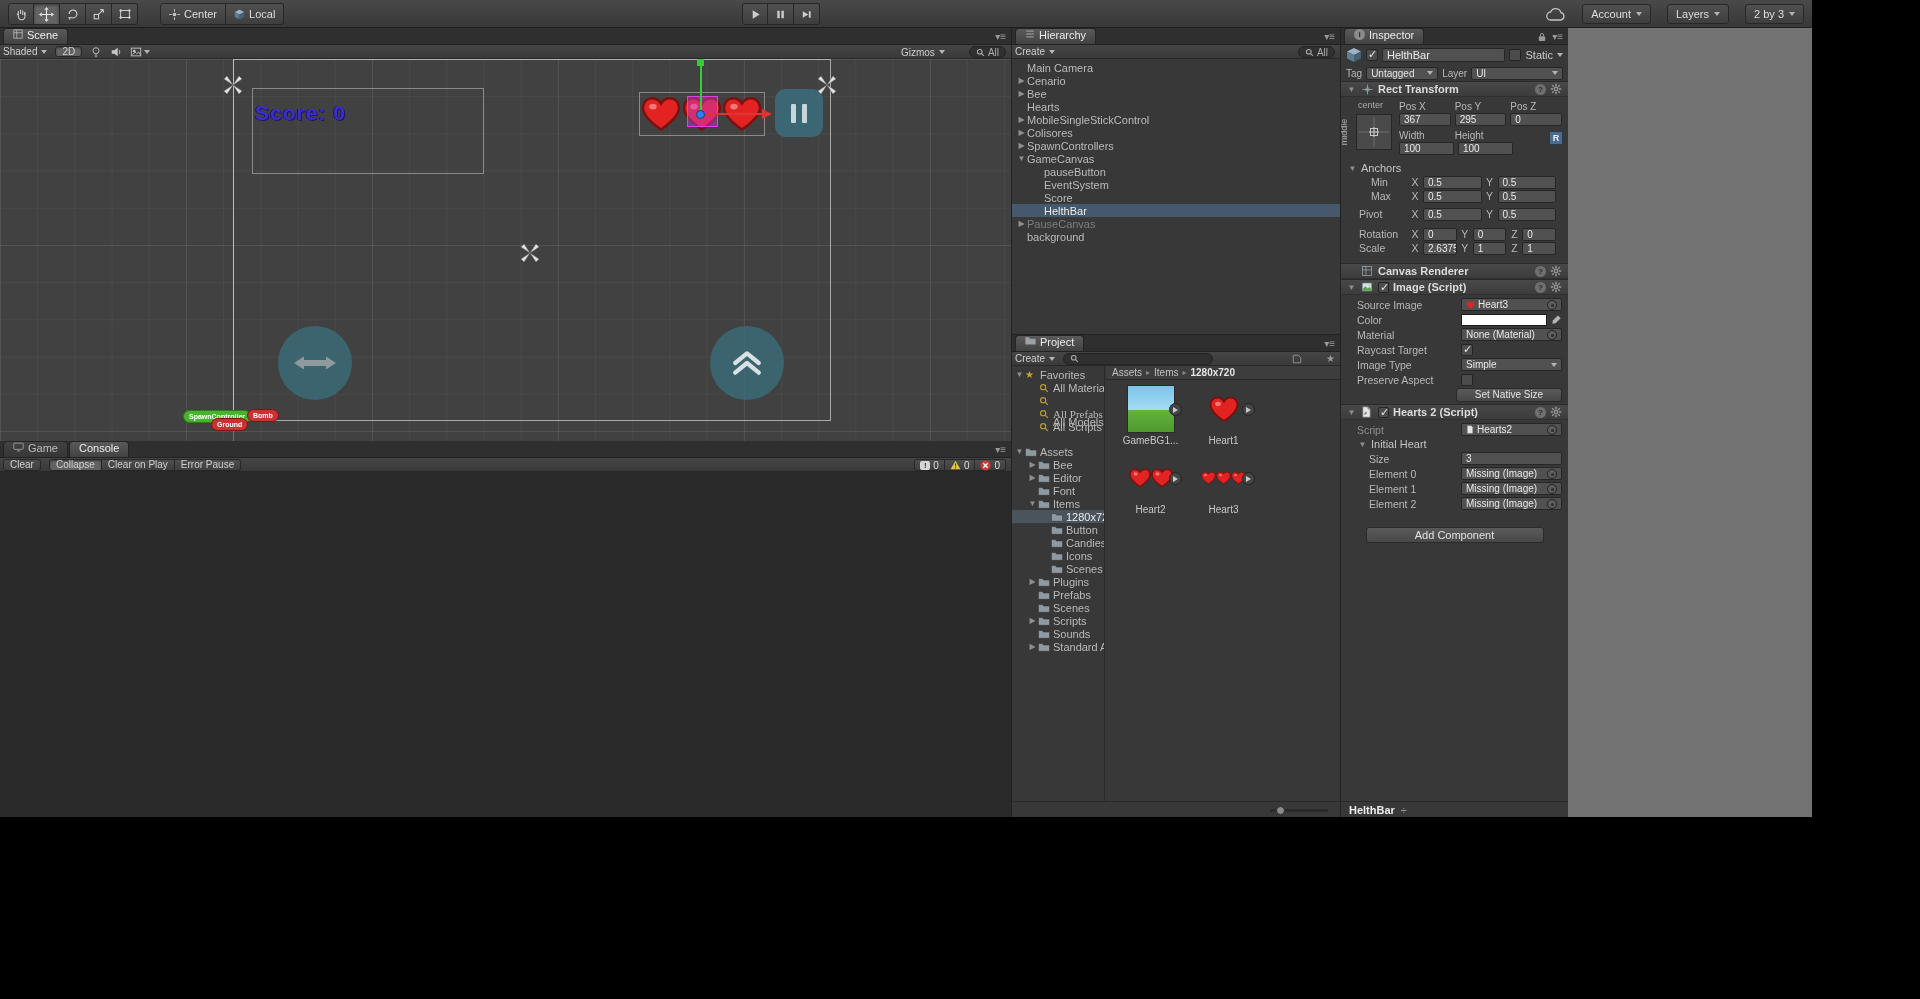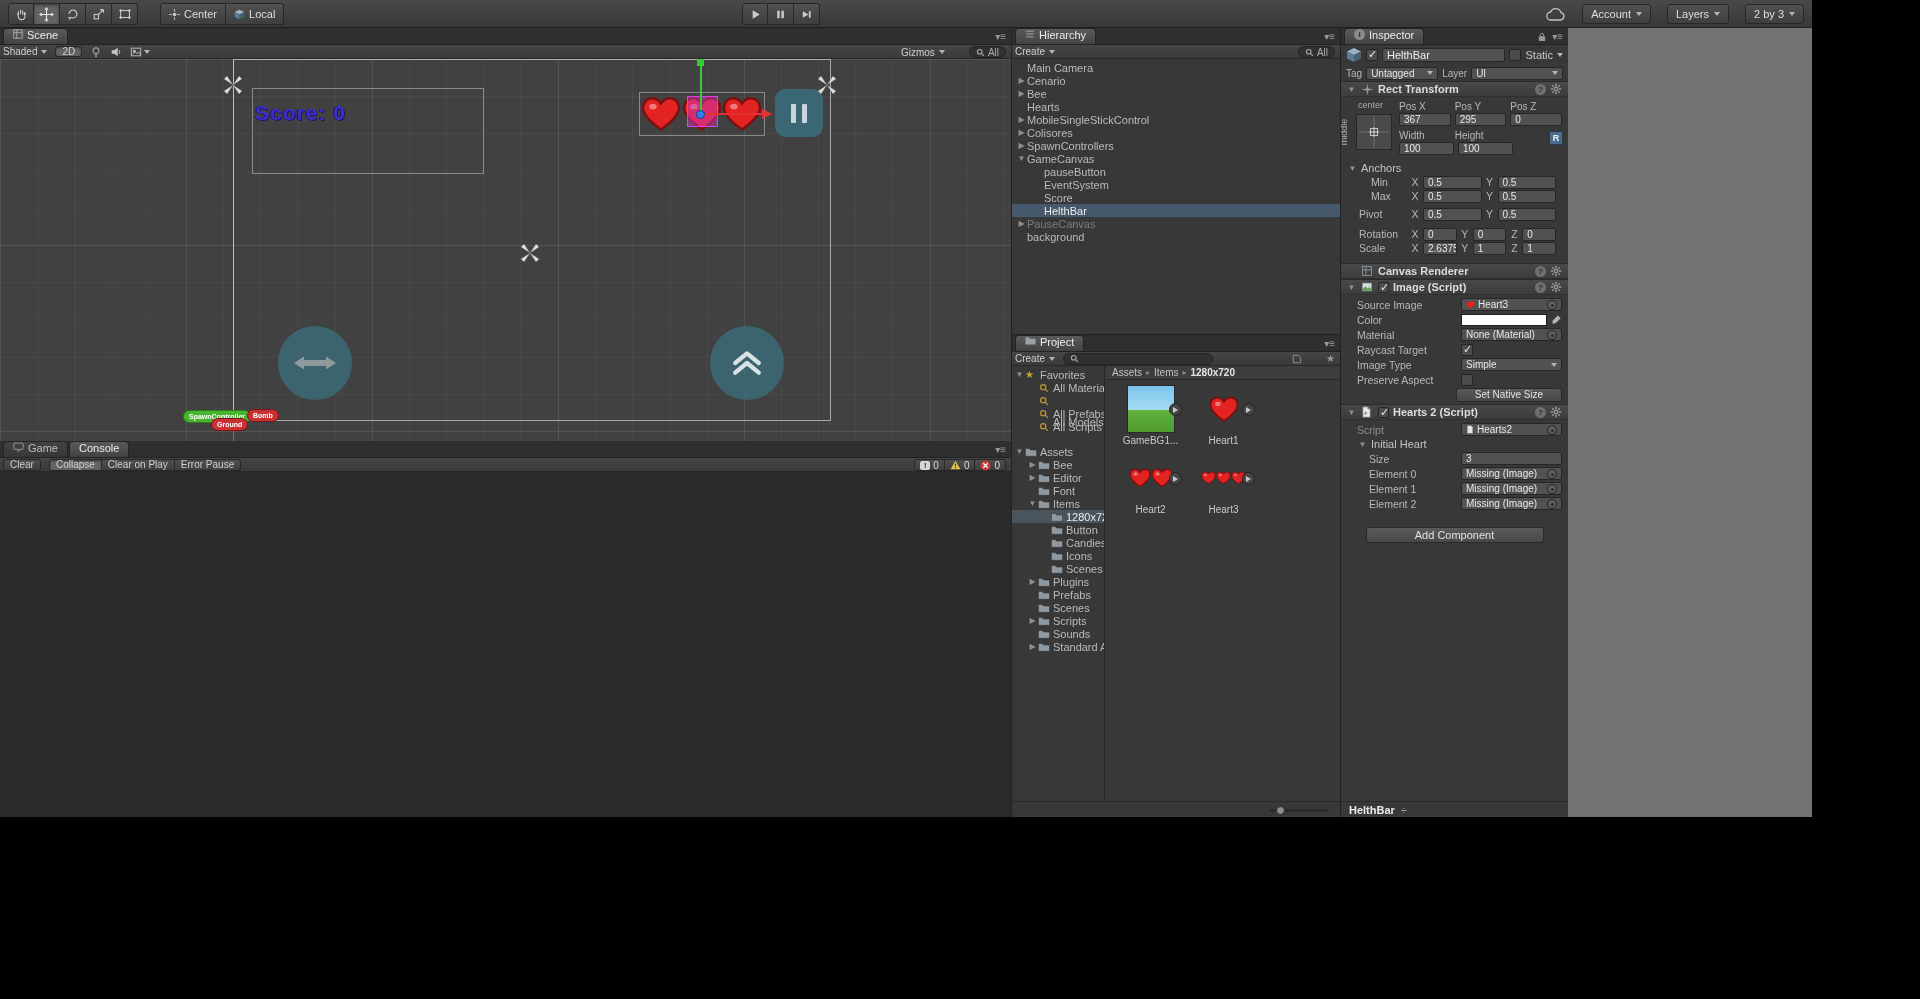--- a/index.html
+++ b/index.html
@@ -630,21 +630,21 @@
           <span style="overflow: hidden; margin-top: 43px;">All Models</span>
         </div>
         <div class="hrow" style="padding-left: 15px;">
           <span class="fold"></span>
           <span class="ric">
             <svg width="10" height="10" viewBox="0 0 12 12">
               <circle cx="5" cy="5" r="3.1" fill="none" stroke="#b89b3a" stroke-width="1.4"></circle>
               <line x1="7.4" y1="7.4" x2="10.6" y2="10.6" stroke="#b89b3a" stroke-width="1.4"></line>
             </svg>
           </span>
-          <span style="overflow: hidden;">All Prefabs</span>
+          <span style="overflow: hidden; font-family: Liberation Serif, serif;">All Prefabs</span>
         </div>
         <div class="hrow" style="padding-left: 15px;">
           <span class="fold"></span>
           <span class="ric">
             <svg width="10" height="10" viewBox="0 0 12 12">
               <circle cx="5" cy="5" r="3.1" fill="none" stroke="#b89b3a" stroke-width="1.4"></circle>
               <line x1="7.4" y1="7.4" x2="10.6" y2="10.6" stroke="#b89b3a" stroke-width="1.4"></line>
             </svg>
           </span>
           <span style="overflow: hidden;">All Scripts</span>

